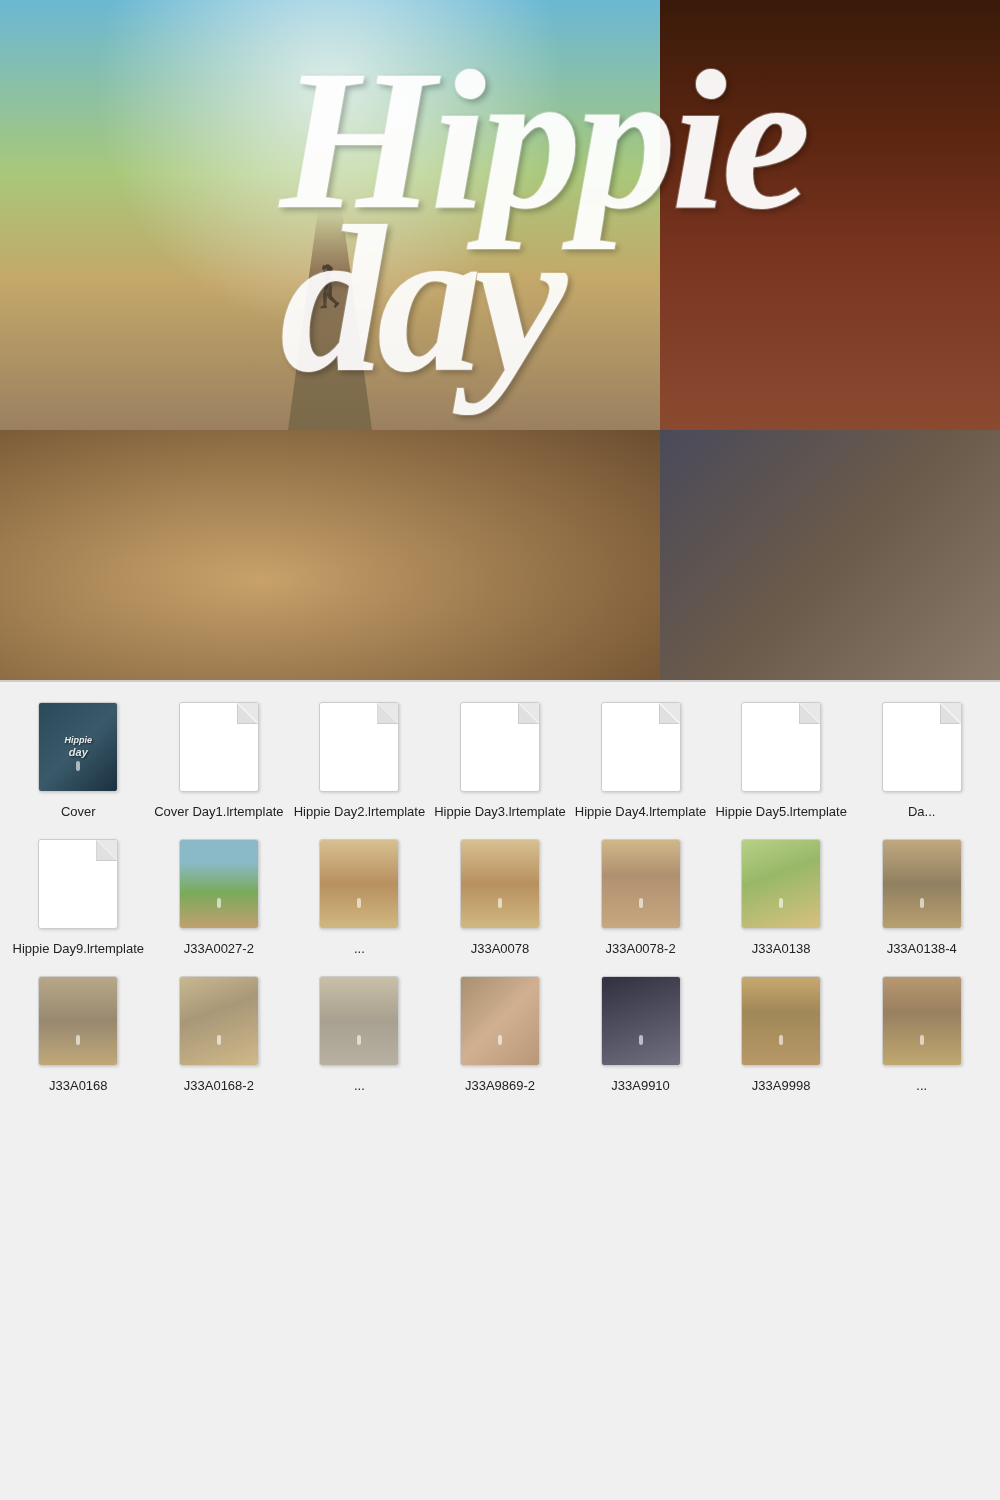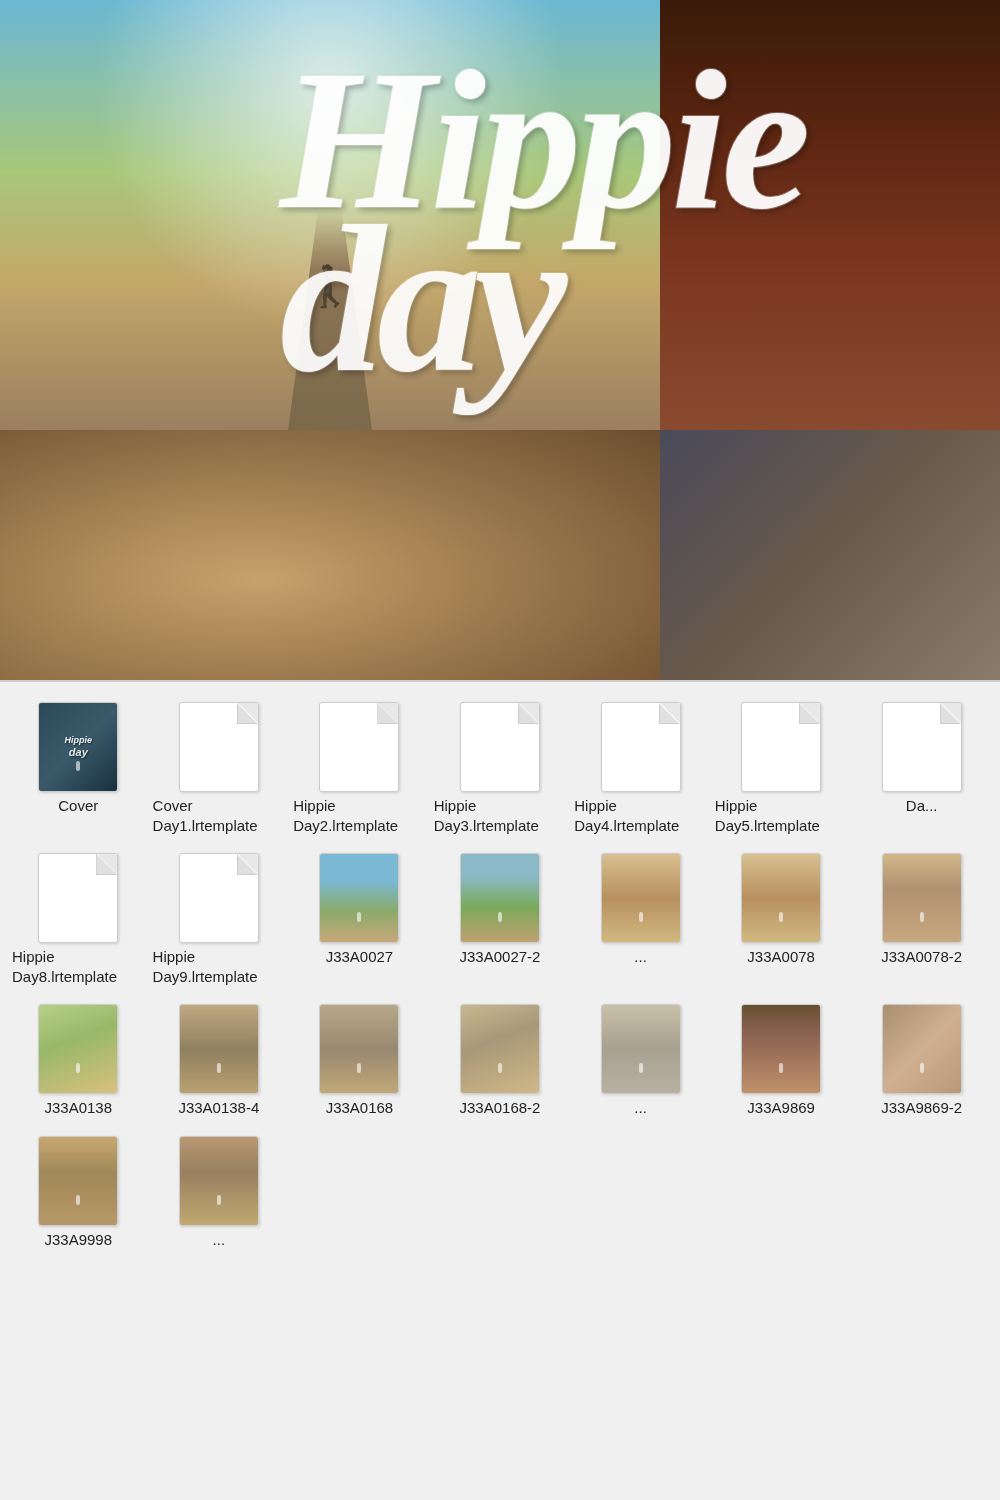--- a/index.html
+++ b/index.html
@@ -209,24 +209,24 @@
     .thumb-girl7 { background: linear-gradient(180deg, #c8c0a8 0%, #a8a090 50%, #b8b0a0 100%); }
     .thumb-girl8 { background: linear-gradient(180deg, #704030 0%, #906050 30%, #c09080 100%); }
     .thumb-girl9 { background: linear-gradient(180deg, #685030 0%, #886050 30%, #c0906a 100%); }
     .thumb-hand { background: linear-gradient(135deg, #a89070 0%, #d0b090 50%, #b89878 100%); }
     .thumb-dark1 { background: linear-gradient(160deg, #303040 0%, #505060 50%, #707080 100%); }
     .thumb-dark2 { background: linear-gradient(180deg, #282838 0%, #484858 50%, #686878 100%); }
     .thumb-girl10 { background: linear-gradient(180deg, #c8a870 0%, #a08858 40%, #b89868 100%); }
     .thumb-girl11 { background: linear-gradient(180deg, #b89870 0%, #988060 40%, #c0a870 100%); }
 
     .file-label {
-      font-size: 15px;
+      font-size: 13px;
       color: #222;
       text-align: left;
-      margin-top: 4px;
+      margin-top: 12px;
       line-height: 1.3;
       word-break: break-word;
       max-width: 100%;
     }
 
     
     .thumb-inner {
       width: 100%;
       height: 100%;
       position: relative;
@@ -300,35 +300,24 @@
         <div class="file-label">Hippie
 Day5.lrtemplate</div>
       </div>
       <div class="file-item">
         <div class="file-icon-doc"></div>
         <div class="file-label">Da...</div>
       </div>
       <div class="file-item">
         <div class="file-icon-doc"></div>
         <div class="file-label">Hippie
-Day8.lrtemplate</div>
-      </div>
-      <div class="file-item">
-        <div class="file-icon-doc"></div>
-        <div class="file-label">Hippie
 Day9.lrtemplate</div>
       </div>
       <div class="file-item">
         <div class="file-icon-img">
-          <div class="thumb-inner thumb-road1"></div>
-        </div>
-        <div class="file-label">J33A0027</div>
-      </div>
-      <div class="file-item">
-        <div class="file-icon-img">
           <div class="thumb-inner thumb-road2"></div>
         </div>
         <div class="file-label">J33A0027-2</div>
       </div>
       <div class="file-item">
         <div class="file-icon-img">
           <div class="thumb-inner thumb-girl1"></div>
         </div>
         <div class="file-label">...</div>
       </div>
@@ -369,29 +358,29 @@
         <div class="file-label">J33A0168-2</div>
       </div>
       <div class="file-item">
         <div class="file-icon-img">
           <div class="thumb-inner thumb-girl7"></div>
         </div>
         <div class="file-label">...</div>
       </div>
       <div class="file-item">
         <div class="file-icon-img">
-          <div class="thumb-inner thumb-girl9"></div>
-        </div>
-        <div class="file-label">J33A9869</div>
-      </div>
-      <div class="file-item">
-        <div class="file-icon-img">
           <div class="thumb-inner thumb-hand"></div>
         </div>
         <div class="file-label">J33A9869-2</div>
+      </div>
+      <div class="file-item">
+        <div class="file-icon-img">
+          <div class="thumb-inner thumb-dark1"></div>
+        </div>
+        <div class="file-label">J33A9910</div>
       </div>
       <div class="file-item">
         <div class="file-icon-img">
           <div class="thumb-inner thumb-girl10"></div>
         </div>
         <div class="file-label">J33A9998</div>
       </div>
       <div class="file-item">
         <div class="file-icon-img">
           <div class="thumb-inner thumb-girl11"></div>

